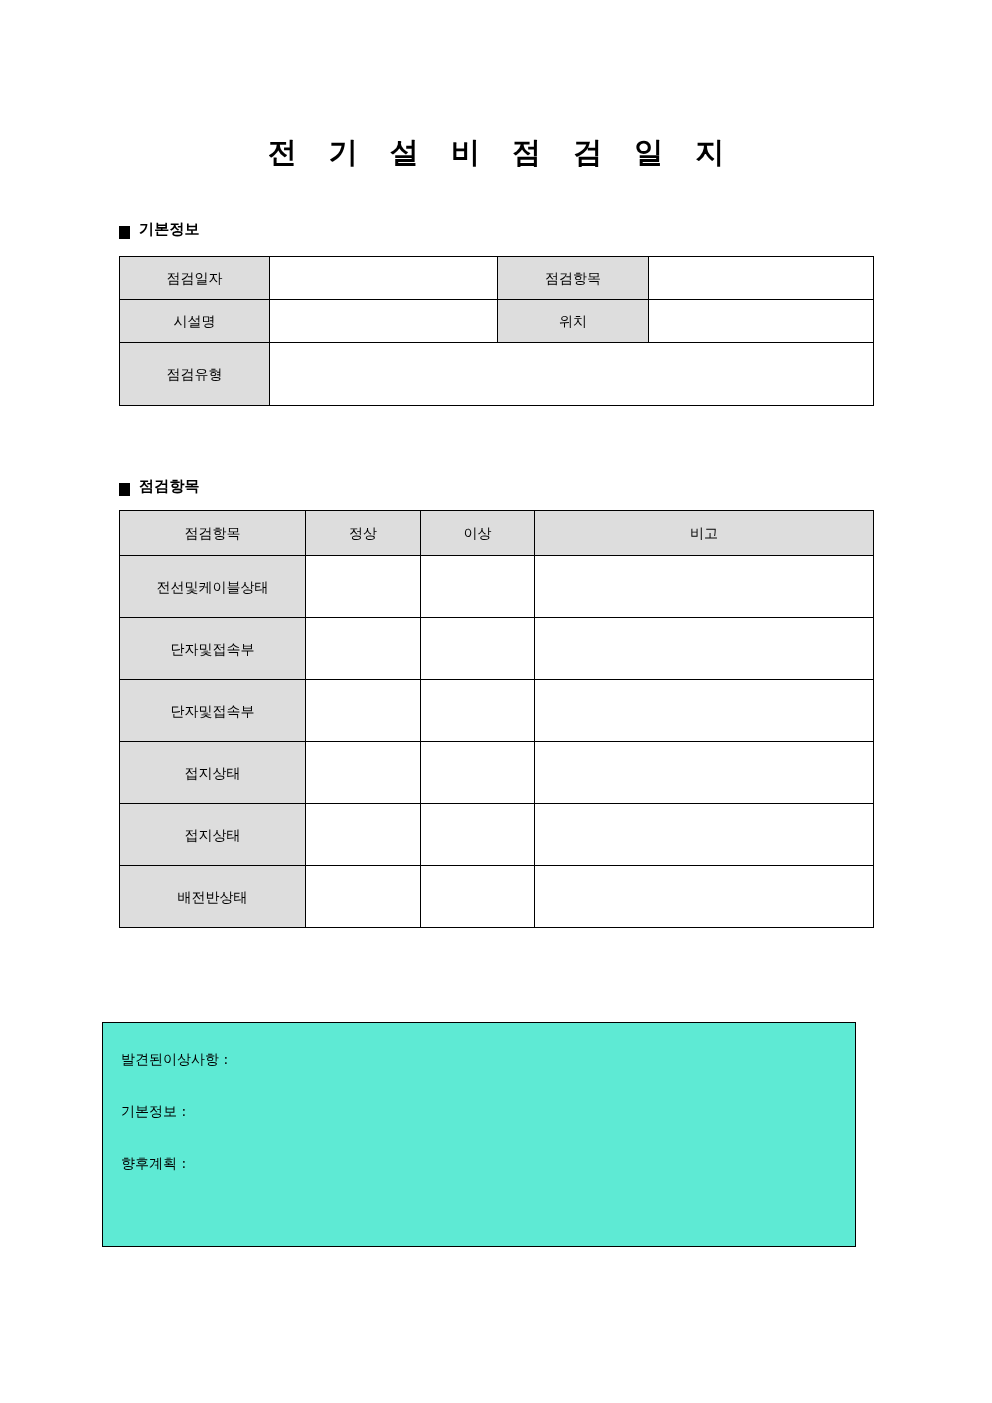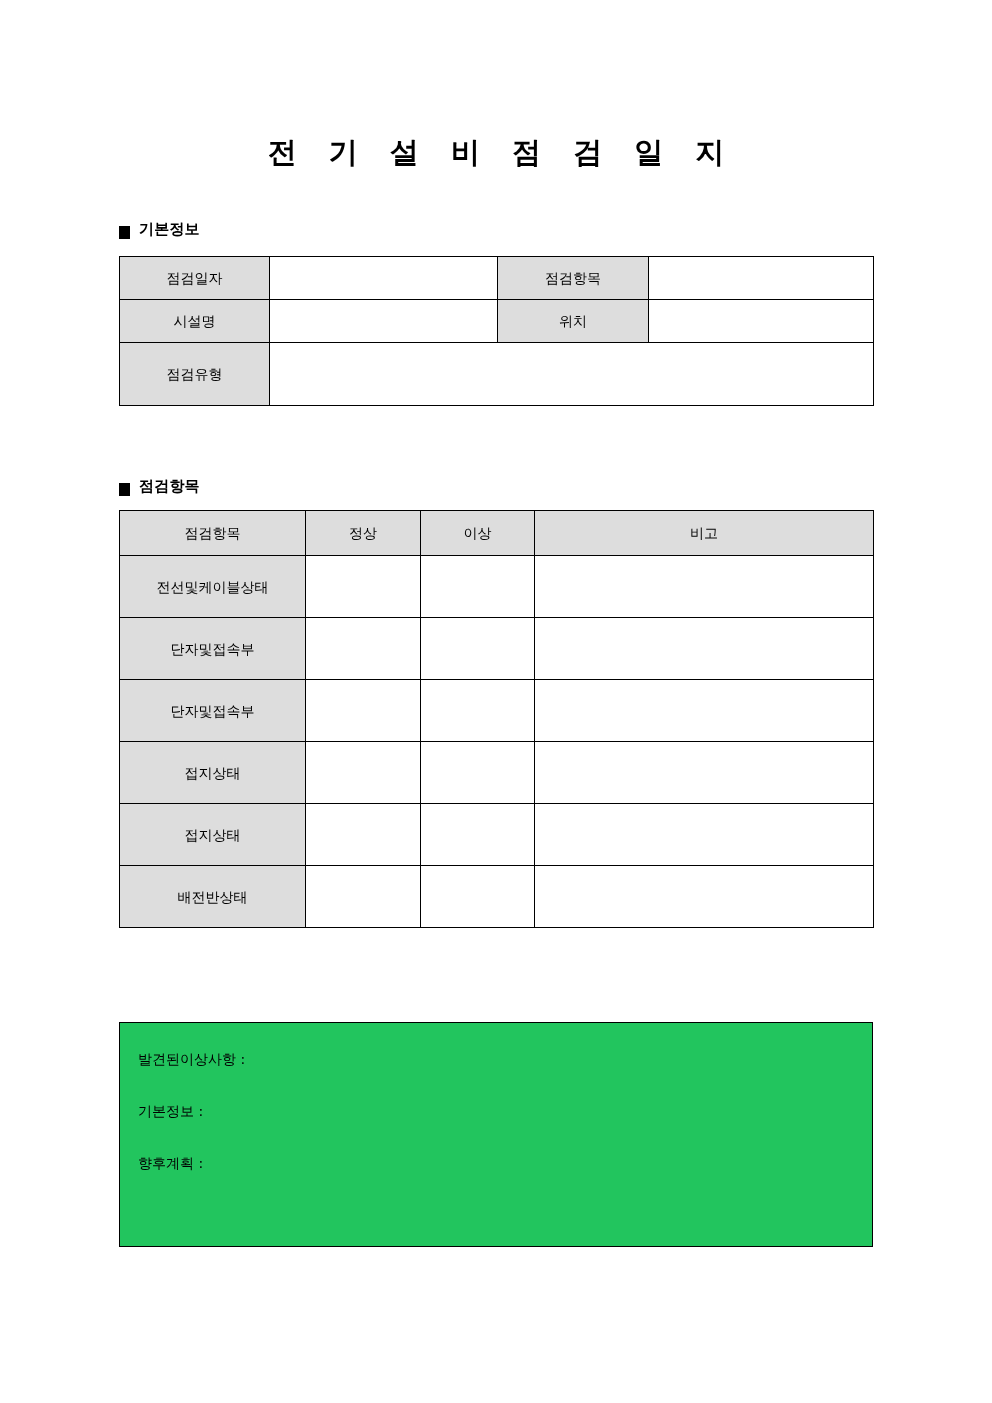--- a/index.html
+++ b/index.html
@@ -102,27 +102,27 @@
   #basic-info-table tr.type-row td { height: 62px; }
 
   
   #inspection-table { top: 510px; }
   #inspection-table th { height: 44px; }
   #inspection-table td { height: 61px; }
 
   
   #action-box {
     position: absolute;
-    left: 119px;
+    left: 102px;
     top: 1022px;
     width: 754px;
     height: 225px;
     box-sizing: border-box;
     border: 1px solid #000000;
-    background: #22c55e;
+    background: #5eead4;
     padding: 27px 0 0 18px;
   }
   #action-box .action-line {
     font-size: 14px;
     line-height: 18px;
     height: 52px;
     white-space: nowrap;
     color: #000000;
   }
 </style>

